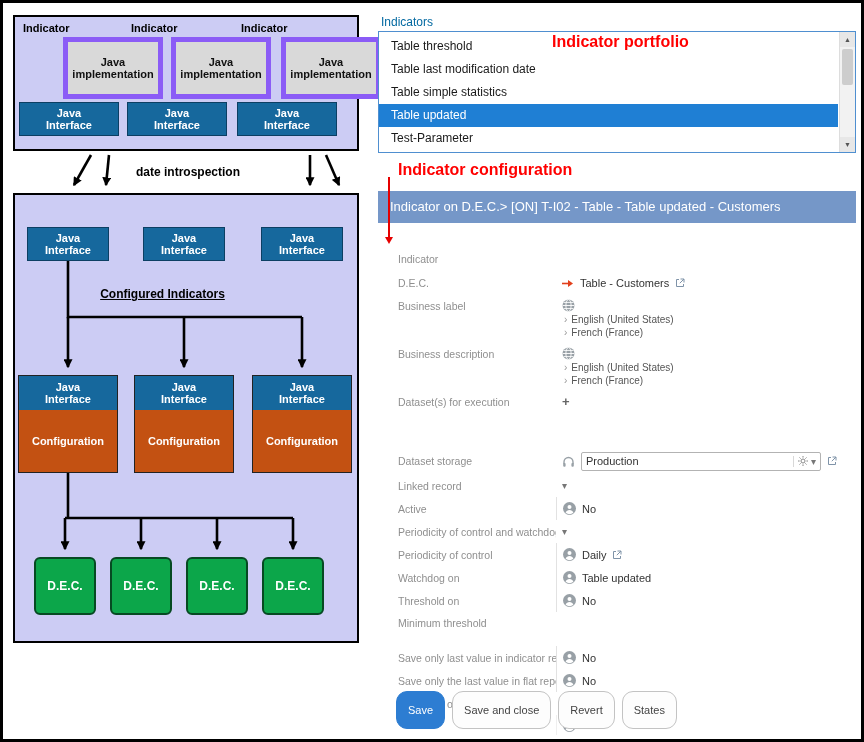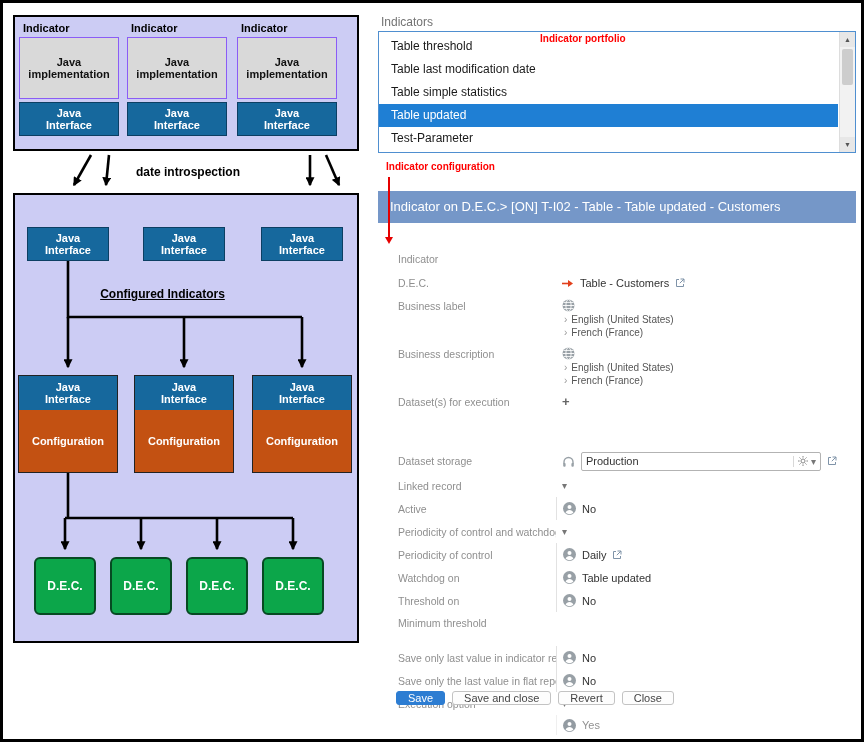--- a/index.html
+++ b/index.html
@@ -6,23 +6,23 @@
   body { font-family:"Liberation Sans", sans-serif; background:#fff; }
   .canvas { position:relative; width:864px; height:742px; background:#fff; border:3px solid #000; overflow:hidden; }
 
   
   .diagram { position:absolute; left:10px; top:12px; width:352px; height:630px; }
   .dpanel { position:absolute; left:0; width:346px; background:#ccccf4; border:2px solid #000; }
   .panel-top { top:0; height:136px; }
   .panel-bottom { top:178px; height:450px; }
   .ind-group { position:absolute; top:5px; width:100px; }
   .ind-label { font-size:11px; font-weight:bold; color:#000; padding:0 0 3px 4px; }
-  .impl-box { width:100px; height:62px; background:#d9d9d9; border:1px solid #8b5cf6;
+  .impl-box { width:100px; height:62px; background:#d9d9d9; border:5px solid #8b5cf6;
     display:flex; align-items:center; justify-content:center; text-align:center;
-    font-size:11px; font-weight:bold; color:#111; }
+    font-size:11px; font-weight:bold; color:#111;margin-left:44px; }
   .impl-box span { width:92px; }
   .ifacebox { background:#16689d; border:1px solid #0c3f63; color:#fff; font-size:11px; font-weight:bold;
     display:flex; align-items:center; justify-content:center; text-align:center; }
   .ifacebox span { width:58px; }
   .iface-top { width:100px; height:34px; margin-top:3px; }
   .iface2 { position:absolute; top:32px; width:82px; height:34px; }
   .introspection { position:absolute; left:95px; top:150px; width:160px; text-align:center;
     font-weight:bold; font-size:12px; color:#000; }
   .conf-ind-label { position:absolute; left:60px; top:92px; width:175px; text-align:center;
     font-weight:bold; font-size:12px; color:#000;text-decoration:underline; }
@@ -33,31 +33,31 @@
   .config-head span { width:58px; }
   .config-body { flex:1; background:#c35112; color:#fff; display:flex; align-items:center;
     justify-content:center; font-size:11px; font-weight:bold; }
   .dec-box { position:absolute; top:362px; width:62px; height:58px; background:#0ca64a;
     border:2px solid #064a22; border-radius:6px; color:#fff; font-weight:bold; font-size:12px;
     display:flex; align-items:center; justify-content:center; }
   .diagram-arrows { position:absolute; left:0; top:0; pointer-events:none; }
 
   
   .rpanel { position:absolute; left:375px; top:12px; width:478px; height:712px; }
-  .indicators-label { position:absolute; left:3px; top:0; font-size:12px; color:#737373; }
+  .indicators-label { position:absolute; left:3px; top:0; font-size:12px; color:#0369a1; }
   .listbox { position:absolute; left:0; top:16px; width:478px; height:122px;
     border:1px solid #4f8fd0; background:#fff; padding-top:3px; overflow:hidden; }
   .list-item { height:23px; line-height:23px; padding-left:12px; font-size:12px; color:#1a1a1a; margin-right:17px; }
   .list-item.selected { background:#1f7fd4; color:#fff; }
   .scrollbar { position:absolute; right:0; top:0; width:16px; height:100%; background:#f2f2f2; border-left:1px solid #ddd; }
   .sb-btn { height:15px; width:100%; text-align:center; font-size:7px; color:#555; line-height:15px; background:#e7e7e7; }
   .sb-down { position:absolute; bottom:0; }
   .sb-thumb { position:absolute; top:17px; left:2px; width:11px; height:36px; background:#cdcdcd; border-radius:2px; }
 
-  .annot { position:absolute; color:#f00; font-weight:bold; font-size:10px; z-index:6; white-space:nowrap; }
+  .annot { position:absolute; color:#f00; font-weight:bold; font-size:16px; z-index:6; white-space:nowrap;margin-left:12px; }
   .annot-portfolio { left:162px; top:18px; }
   .annot-config { left:8px; top:146px; }
   .red-arrow { position:absolute; left:10px; top:162px; width:2px; height:60px; background:#e60000; z-index:6; }
   .red-arrow::after { content:""; position:absolute; left:-3.5px; top:100%;
     border:4.5px solid transparent; border-top:7px solid #e60000; }
 
   .cfg-header { position:absolute; left:0; top:176px; width:478px; height:32px; background:#7597c8;
     color:#fff; font-size:13px; line-height:32px; padding-left:12px; white-space:nowrap; overflow:hidden; }
 
   .form { position:absolute; left:0; top:208px; width:478px; padding-top:24px; background:#fff; }
@@ -74,21 +74,21 @@
   .chev { color:#777; font-size:10px; cursor:default; }
   .plus { color:#666; font-size:13px; font-weight:bold; line-height:10px; }
   .icn { display:inline-flex; flex:none; }
   .val2 { display:flex; flex-direction:column; gap:1px; font-size:10.5px; color:#333; }
   .dropdown { width:240px; height:19px; border:1px solid #b3b3b3; border-radius:2px; background:#fff;
     display:flex; align-items:center; padding:0 4px; font-size:11px; color:#333; }
   .dd-text { flex:1; }
   .dd-ctl { display:flex; align-items:center; gap:3px; border-left:1px solid #d8d8d8; padding-left:4px; color:#777; }
   .row-partial { opacity:.55; }
   .btnbar { position:absolute; left:18px; top:676px; display:flex; gap:7px; z-index:4; }
-  .btn { font-size:11px; padding:0 11px; border-radius:3px; border:1px solid #c3c3c3; background:#fdfdfd; color:#444; cursor:pointer; }
+  .btn { font-size:11px; padding:12px 11px; border-radius:11px; border:1px solid #c3c3c3; background:#fdfdfd; color:#444; cursor:pointer; }
   .btn-primary { background:#2d7dd2; border-color:#2d7dd2; color:#fff; }
 </style>
 </head>
 <body>
 
 <div class="canvas">
 
   <div class="diagram">
 
     <div class="dpanel panel-top">
@@ -450,17 +450,17 @@
             </span>
           <span>Yes</span>
         </div>
       </div>
     </div>
 
     <div class="btnbar">
       <button class="btn btn-primary">Save</button>
       <button class="btn">Save and close</button>
       <button class="btn">Revert</button>
-      <button class="btn">Close</button>
+      <button class="btn">States</button>
     </div>
 
   </div>
 </div>
 
 </body></html>

